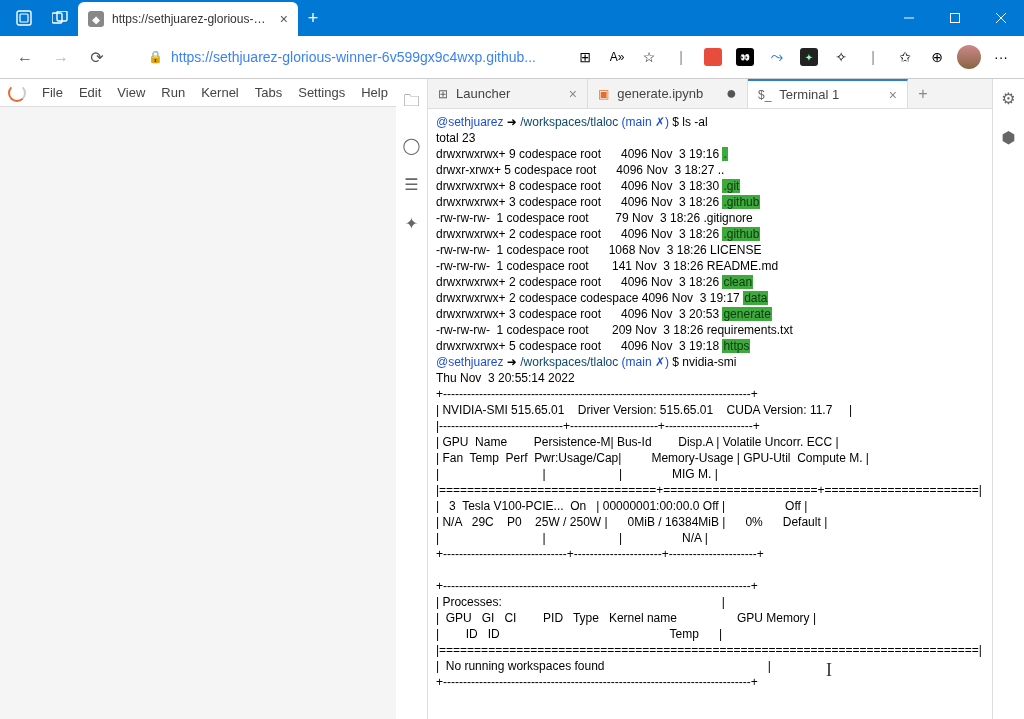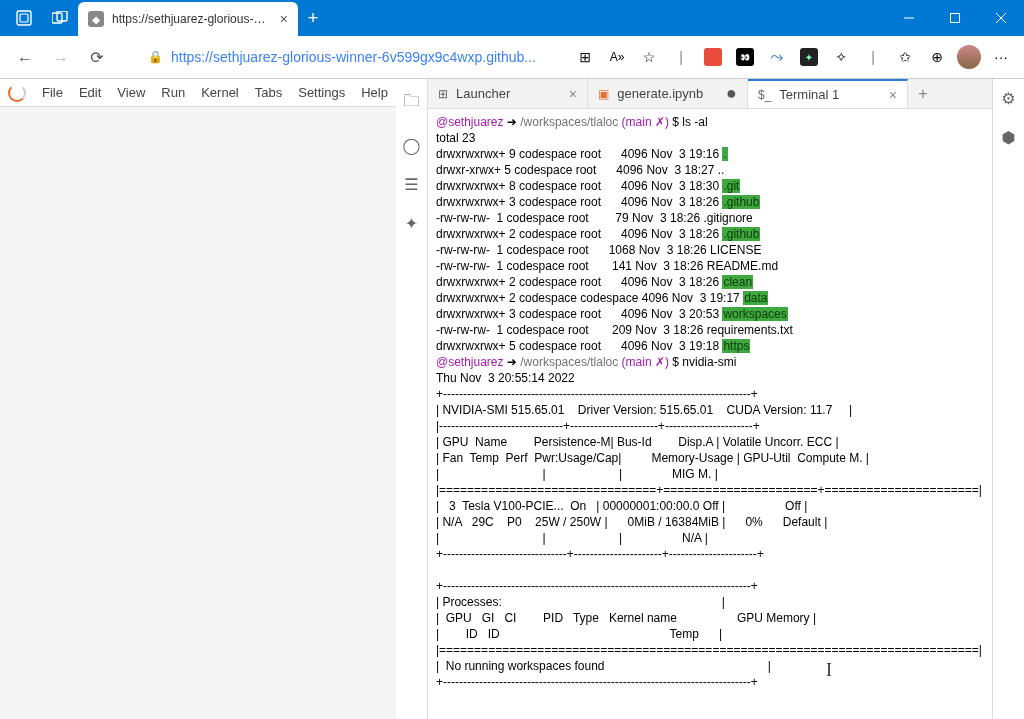--- a/index.html
+++ b/index.html
@@ -42,22 +42,22 @@
     .jcontent { flex: 1; display: flex; flex-direction: column; background: #fff; overflow: hidden; }
     .jtabs { height: 30px; display: flex; background: #f3f3f3; border-bottom: 1px solid #ddd; }
     .jtab { display: flex; align-items: center; padding: 0 10px; gap: 8px; border-right: 1px solid #ddd; font-size: 13px; color: #444; background: #f3f3f3; min-width: 160px; }
     .jtab.active { background: #fff; border-top: 2px solid #2b7cd3; }
     .jtab .jicon { font-size: 12px; color: #666; }
     .jtab .jclose { margin-left: auto; color: #888; font-size: 14px; }
     .jtab .jdirty { margin-left: auto; color: #555; font-size: 18px; }
     .jtab-new { width: 30px; display: flex; align-items: center; justify-content: center; font-size: 16px; color: #888; }
 
     .terminal { flex: 1; font-family: Consolas, "Courier New", monospace; font-size: 12px; line-height: 15px; color: #000; padding: 6px 8px; white-space: pre; overflow: hidden; background: #fff; }
-    .g { color: #a21caf; }
-    .b { color: #737373; margin-top: 40px; }
+    .g { color: #1d4ed8; }
+    .b { color: #0c4a6e; margin-top: 40px; }
     .hl { background: #3fa83f; color: #0b3b0b; padding: 0 1px; }
     .textcursor { position: absolute; font-size: 18px; color: #333; font-family: serif; }
   </style>
 </head>
 <body>
 
 <div class="titlebar">
   <div class="titlebar-left">
     <div class="win-icon">
         <svg width="16" height="16" viewBox="0 0 16 16">
@@ -180,21 +180,21 @@
 <span>drwxrwxrwx+ 9 codespace root      4096 Nov  3 19:16 </span><span class="hl">.</span>
 <span>drwxr-xrwx+ 5 codespace root      4096 Nov  3 18:27 ..</span>
 <span>drwxrwxrwx+ 8 codespace root      4096 Nov  3 18:30 </span><span class="hl">.git</span>
 <span>drwxrwxrwx+ 3 codespace root      4096 Nov  3 18:26 </span><span class="hl">.github</span>
 <span>-rw-rw-rw-  1 codespace root        79 Nov  3 18:26 .gitignore</span>
 <span>drwxrwxrwx+ 2 codespace root      4096 Nov  3 18:26 </span><span class="hl">.github</span>
 <span>-rw-rw-rw-  1 codespace root      1068 Nov  3 18:26 LICENSE</span>
 <span>-rw-rw-rw-  1 codespace root       141 Nov  3 18:26 README.md</span>
 <span>drwxrwxrwx+ 2 codespace root      4096 Nov  3 18:26 </span><span class="hl">clean</span>
 <span>drwxrwxrwx+ 2 codespace codespace 4096 Nov  3 19:17 </span><span class="hl">data</span>
-<span>drwxrwxrwx+ 3 codespace root      4096 Nov  3 20:53 </span><span class="hl">workspaces</span>
+<span>drwxrwxrwx+ 3 codespace root      4096 Nov  3 20:53 </span><span class="hl">generate</span>
 <span>-rw-rw-rw-  1 codespace root       209 Nov  3 18:26 requirements.txt</span>
 <span>drwxrwxrwx+ 5 codespace root      4096 Nov  3 19:18 </span><span class="hl">https</span>
 <span class="g">@sethjuarez </span><span>➜ </span><span class="b">/workspaces/tlaloc</span><span class="g"> (main ✗) </span><span>$ </span><span>nvidia-smi</span>
 <span>Thu Nov  3 20:55:14 2022</span>
 <span>+-----------------------------------------------------------------------------+</span>
 <span>| NVIDIA-SMI 515.65.01    Driver Version: 515.65.01    CUDA Version: 11.7     |</span>
 <span>|-------------------------------+----------------------+----------------------+</span>
 <span>| GPU  Name        Persistence-M| Bus-Id        Disp.A | Volatile Uncorr. ECC |</span>
 <span>| Fan  Temp  Perf  Pwr:Usage/Cap|         Memory-Usage | GPU-Util  Compute M. |</span>
 <span>|                               |                      |               MIG M. |</span>

